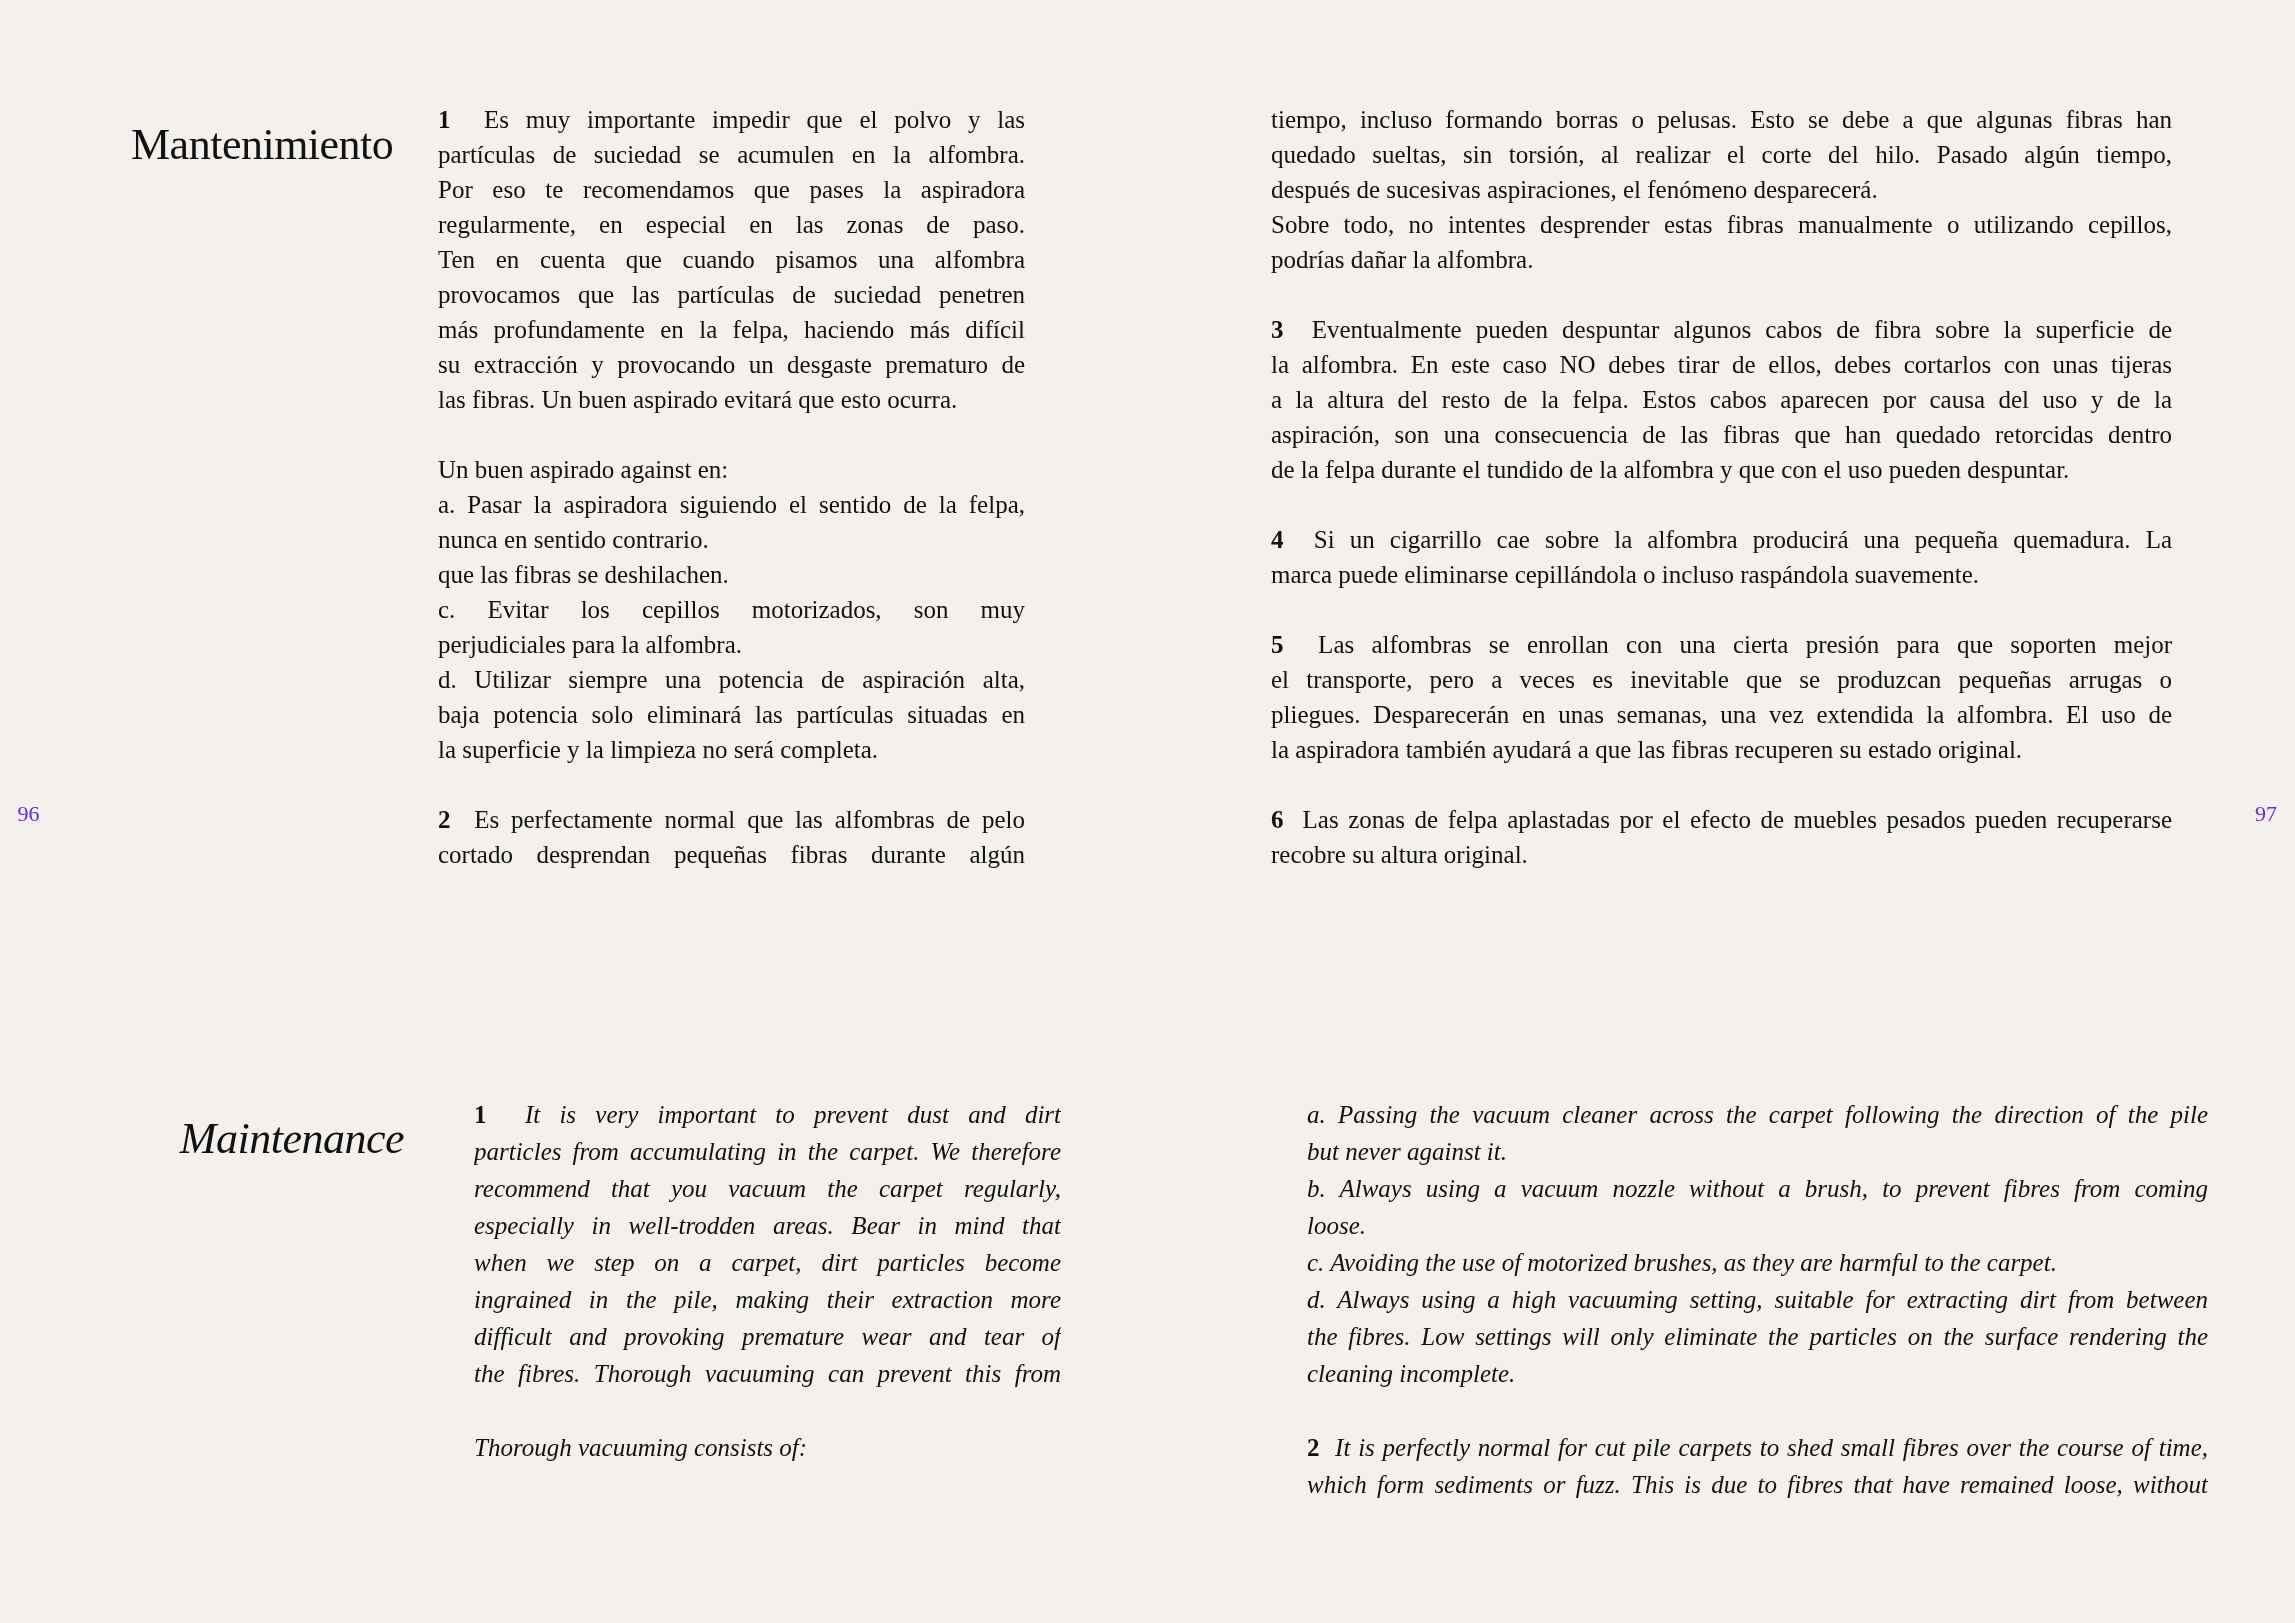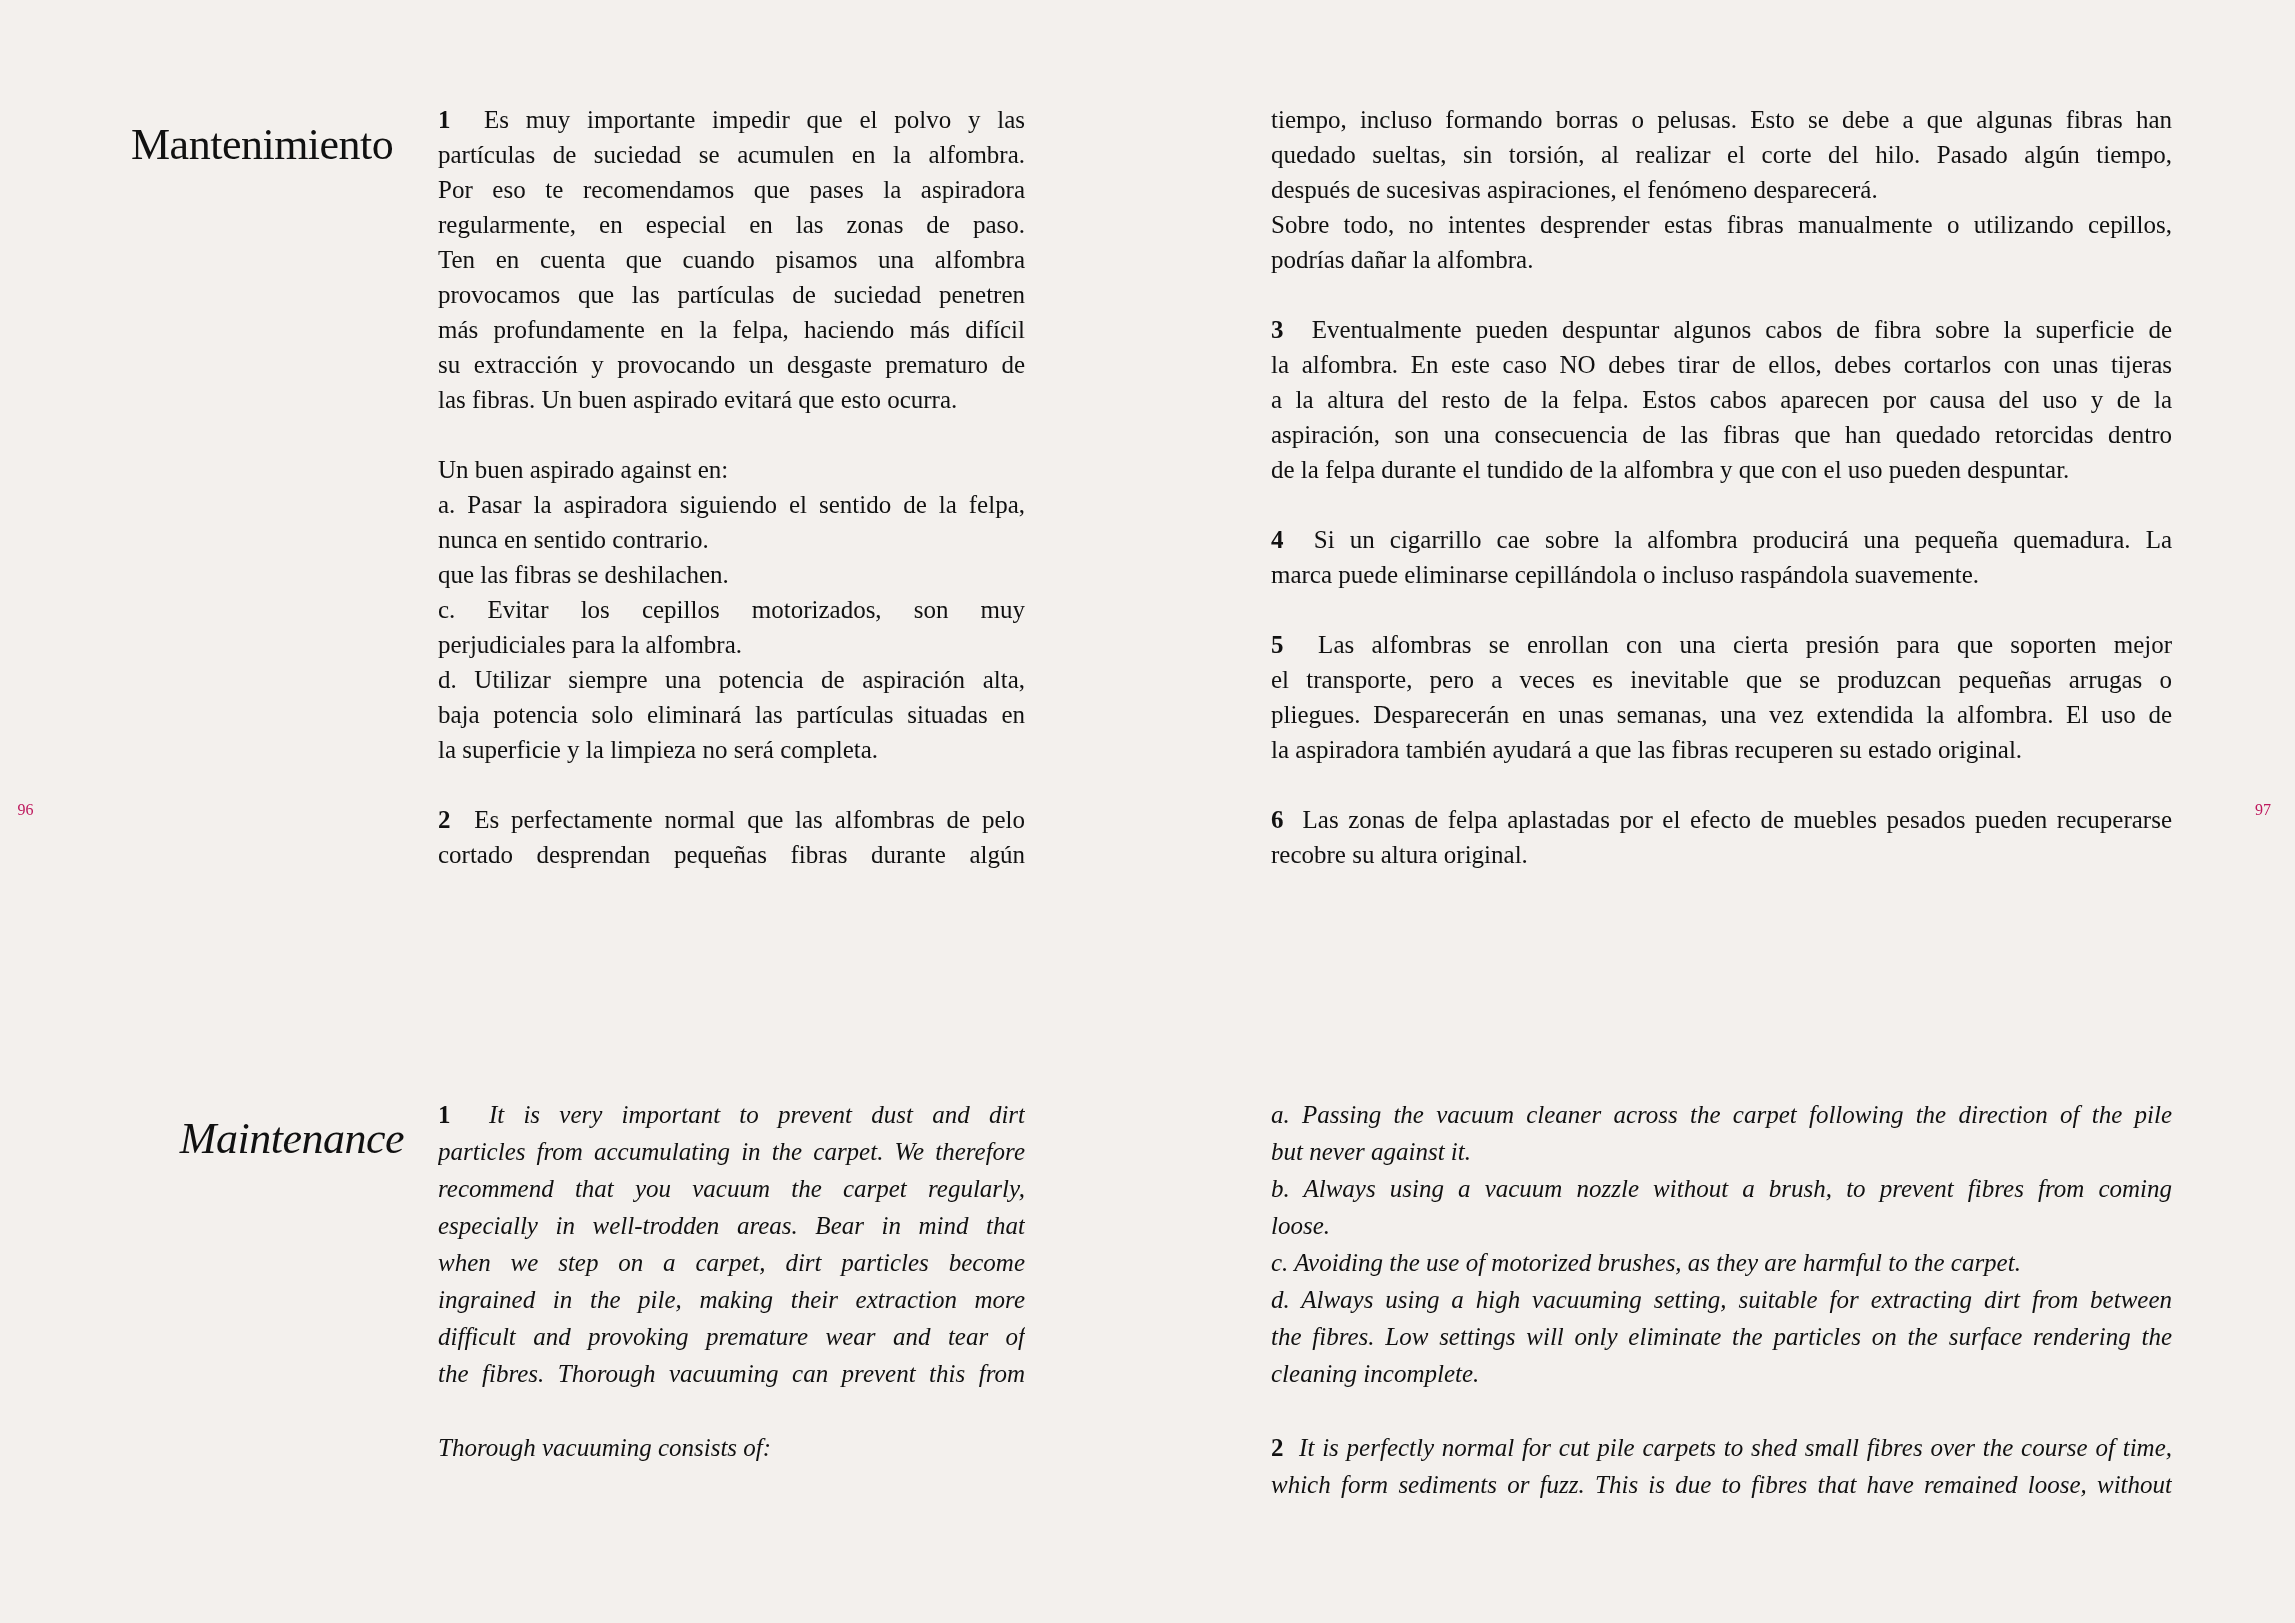--- a/index.html
+++ b/index.html
@@ -12,28 +12,28 @@
     letter-spacing: -0.5px;
   }
   .title.es { left: 131px; top: 94px; }
   .title.en { right: 1892px; top: 1088px; font-style: italic; }
   .col { position: absolute; font-size: 25px; }
   .col.es { line-height: 35px; }
   .col.en { line-height: 37px; font-style: italic; }
   .col.left { left: 438px; width: 587px; }
   .col.right { left: 1271px; width: 901px; }
   .col.es.top { top: 102px; }
-  .col.en.top { top: 1096px; }
+  .col.en.top { top: 1096px; margin-left: 36px; }
   .ln { display: block; text-align: justify; text-align-last: justify; overflow: hidden; white-space: normal; }
   .ln.last { text-align-last: left; }
   .ln.blank { height: 35px; }
   .col.en .ln.blank { height: 37px; }
   .num { font-weight: bold; font-style: normal; }
   .pageno {
-    position: absolute; top: 801px; font-size: 16px; color: #be185d; font-family: "Liberation Serif", serif;
+    position: absolute; top: 801px; font-size: 22px; color: #6d28d9; font-family: "Liberation Serif", serif;
   }
   .pageno.left { left: 17.4px; }
   .pageno.right { left: 2255px; }
 </style>
 </head>
 <body>
 
 <div class="pageno left">96</div>
 <div class="pageno right">97</div>
 

